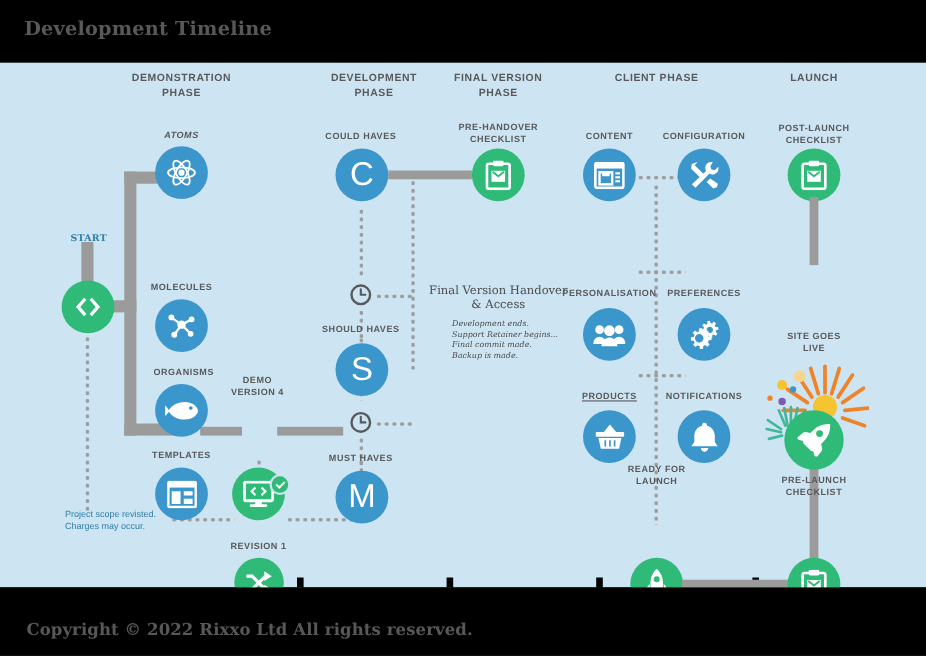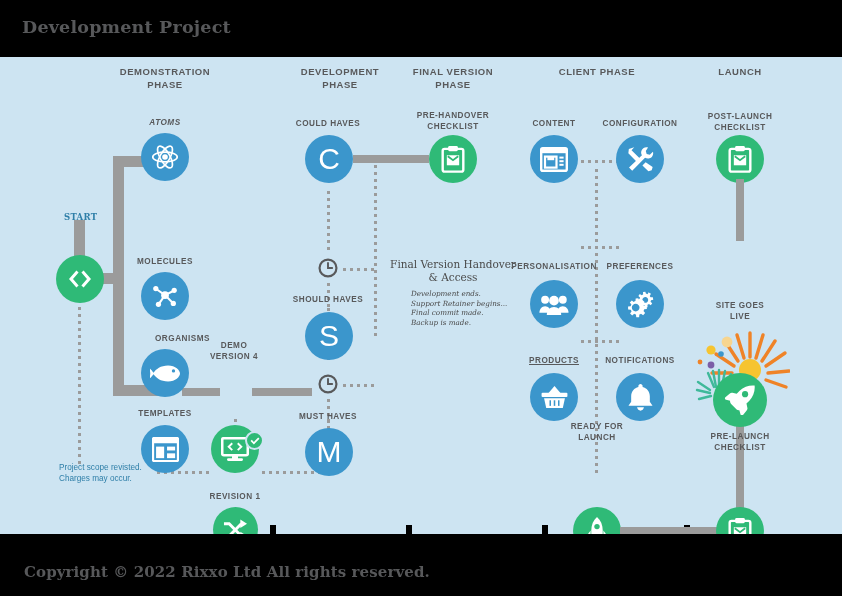--- a/index.html
+++ b/index.html
@@ -97,21 +97,21 @@
     font-size: 7.2px; line-height: 9.6px; color: #4a4a4a; white-space: pre-line;
   }
   .clock { position: absolute; }
 </style>
 </head>
 <body>
 
 <div id="root">
 
   <div class="header">
-    <div class="header-title">Development Project</div>
+    <div class="header-title">Development Timeline</div>
   </div>
 
   <div class="canvas">
 
     <div class="notch" style="left:270px;width:6px;"></div>
     <div class="notch" style="left:406px;width:6px;"></div>
     <div class="notch" style="left:542px;width:6px;"></div>
     <div class="notch" style="left:684px;width:6px;"></div>
 
     <div class="phase-head" style="left:95px;top:9px;width:140px;">DEMONSTRATION
@@ -182,21 +182,21 @@
             <circle cx="16" cy="15" r="4.4"></circle>
               <circle cx="5.5" cy="7.5" r="3"></circle>
             <circle cx="26.5" cy="9.5" r="3"></circle>
               <circle cx="8.5" cy="25.5" r="3"></circle>
             <circle cx="25.5" cy="24.5" r="3"></circle>
           </g>
         </svg>
       </span>
     </div>
 
-    <div class="node-label" style="left:90px;top:277px;width:120px;text-align:right;">ORGANISMS</div>
+    <div class="node-label" style="left:107px;top:277px;width:120px;">ORGANISMS</div>
     <div class="circle" style="left:141px;top:292px;width:48px;height:48px;background:#3b96cc;">
       <span>
         <svg width="30" height="22" viewBox="0 0 34 22">
           <path fill="#fff" d="M20.5 2.4C12 2.4 6.8 6.6 4 10.6c-1.2-1.6-2.6-3.3-3.6-4.2-.4-.3-.9 0-.8.5.4 2 .7 3.6.7 4.6 0 1-.3 2.6-.7 4.6-.1.5.4.8.8.5 1-.9 2.4-2.6 3.6-4.2 2.8 4 8 8.2 16.5 8.2 8.4 0 13.5-5.5 13.5-9.1S28.9 2.4 20.5 2.4z"></path>
           <circle cx="26.6" cy="8.6" r="1.9" fill="#3b96cc"></circle>
         </svg>
       </span>
     </div>
 
     <div class="node-label" style="left:105px;top:352px;width:120px;">TEMPLATES</div>

